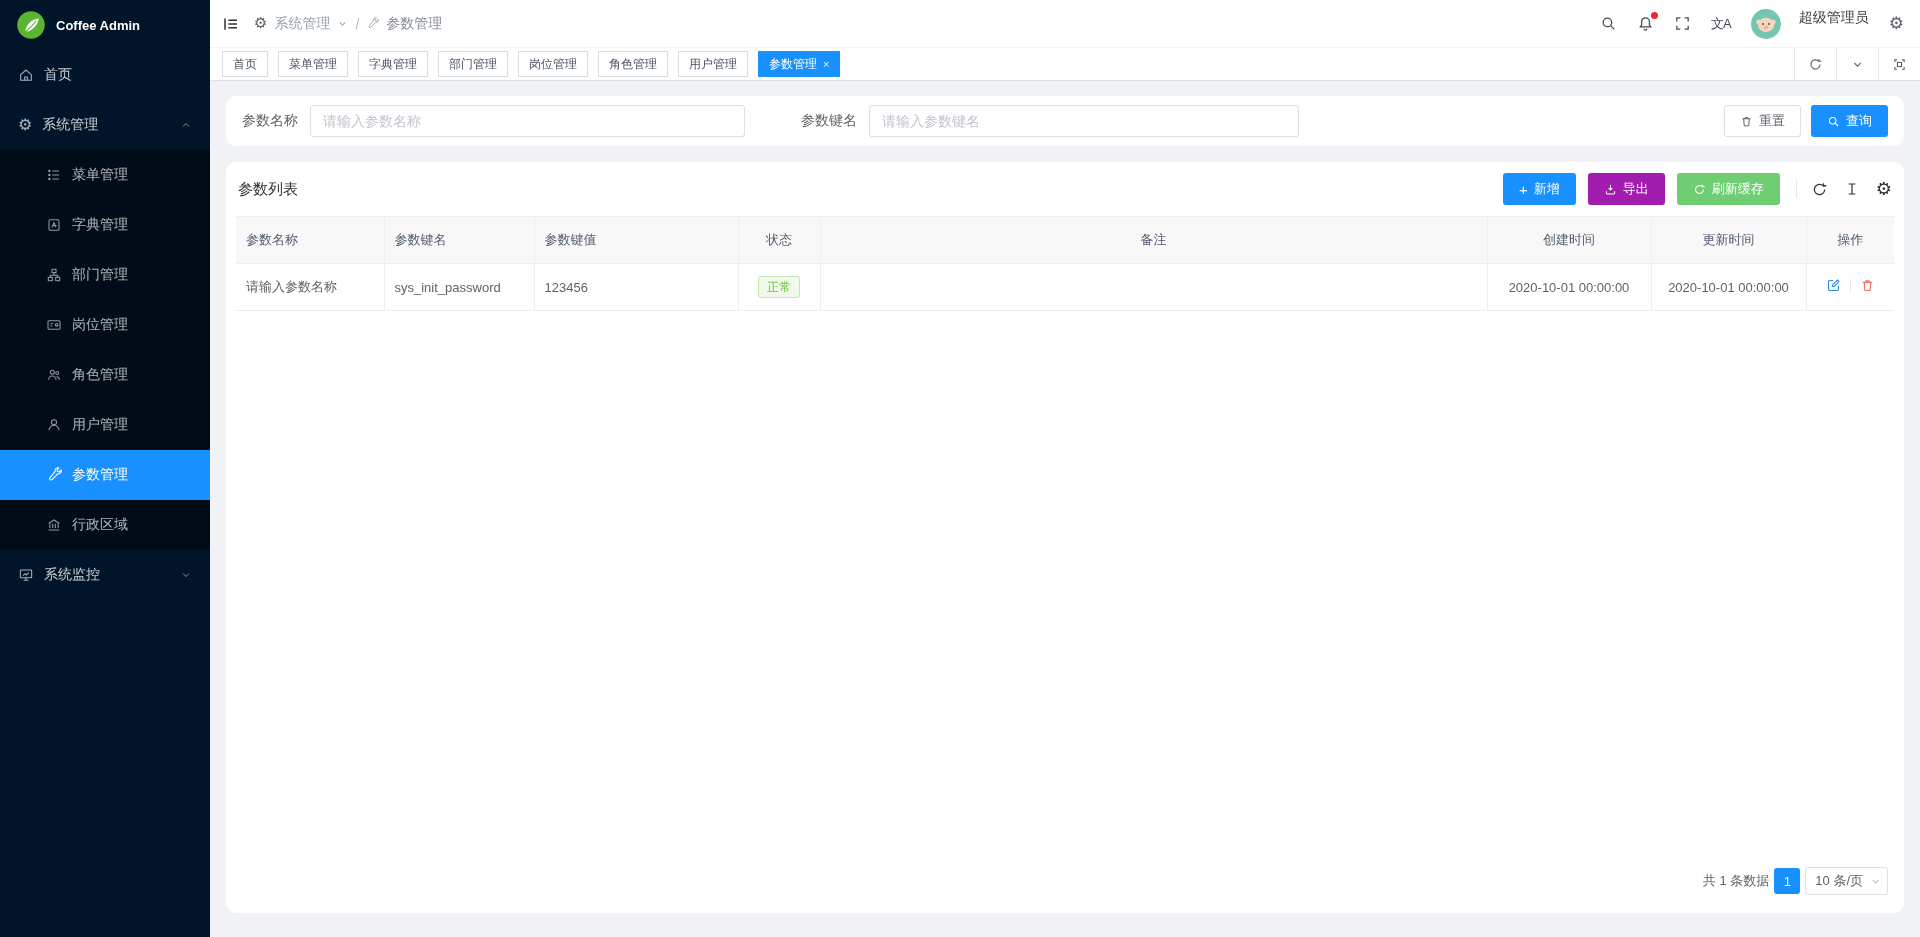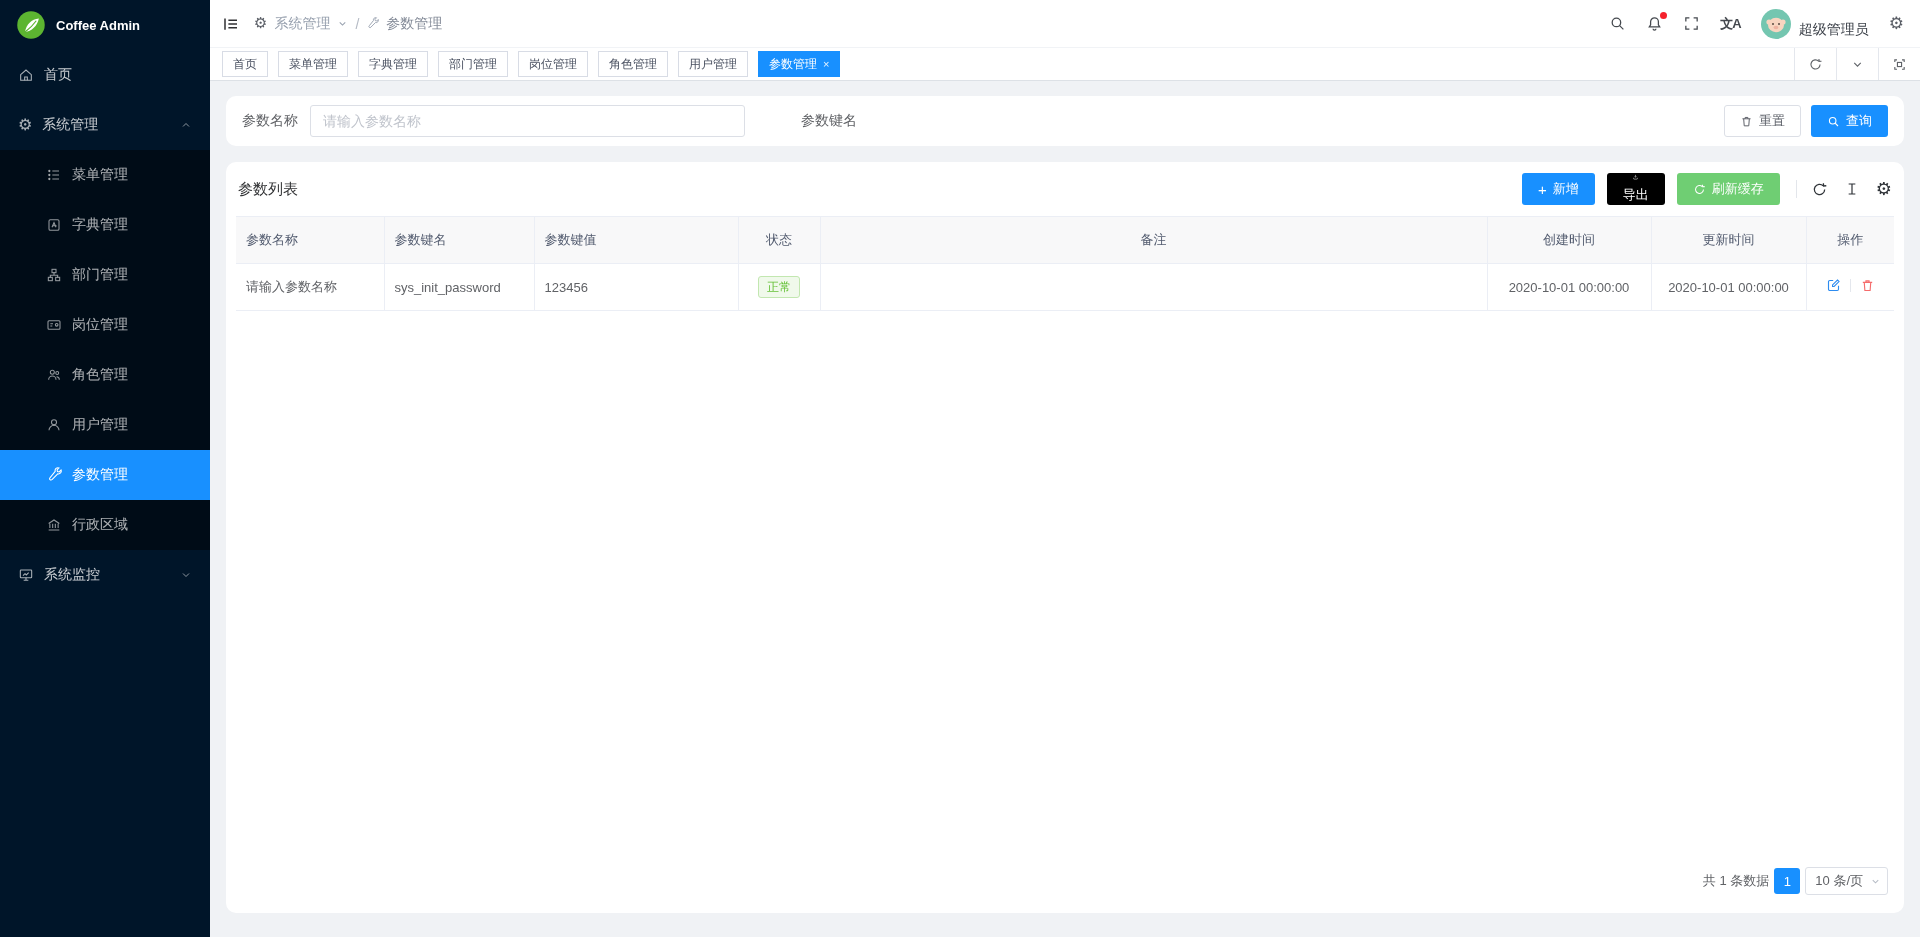--- a/index.html
+++ b/index.html
@@ -27,22 +27,22 @@
   .main { flex:1; display:flex; flex-direction:column; min-width:0; }
 
   .navbar { height:48px; background:#fff; display:flex; align-items:center; padding:0 16px 0 12px; flex-shrink:0; border-bottom:1px solid #f1f3f6; }
   .fold-btn { color:#303133; cursor:pointer; margin-right:14px; }
   .breadcrumb { display:flex; align-items:center; gap:7px; color:#97a0ae; font-size:14px; }
   .breadcrumb .bc-last { color:#848b98; }
   .breadcrumb .sep { color:#b4bac4; }
   .navbar-right { margin-left:auto; display:flex; align-items:center; gap:20px; color:#4d5360; }
   .nav-icon { cursor:pointer; position:relative; color:#45494f; }
   .badge-dot { position:absolute; top:-3px; right:-4px; width:7px; height:7px; border-radius:50%; background:#f5222d; }
-  .translate { font-size:13px; font-weight:bold; color:#45494f; cursor:pointer; letter-spacing:-1px; }
-  .user-box { display:flex; align-items:flex-end; gap:8px; cursor:pointer; }
+  .translate { font-size:13px; font-weight:normal; color:#45494f; cursor:pointer; letter-spacing:-1px; }
+  .user-box { display:flex; align-items:flex-start; gap:18px; cursor:pointer; }
   .username { color:#3c4149; font-size:14px; }
   .navbar .gear-glyph { font-size:17px; color:#5a5e66; cursor:pointer; }
 
   
   .tabsbar { height:33px; background:#fff; border-bottom:1px solid #dde1e6; display:flex; align-items:center; padding-left:12px; flex-shrink:0; }
   .tabs { display:flex; align-items:center; gap:10px; }
   .tab { height:26px; padding:0 10px; border:1px solid #d8dce5; background:#fff; color:#495060; font-size:12px; display:inline-flex; align-items:center; gap:6px; cursor:pointer; white-space:nowrap; }
   .tab.active { background:#1890ff; border-color:#1890ff; color:#fff; }
   .tab .tab-close { font-size:11px; opacity:.9; cursor:pointer; line-height:1; }
   .tabs-controls { margin-left:auto; display:flex; height:100%; }
@@ -55,21 +55,21 @@
   .filter-card { padding:9px 16px; display:flex; align-items:center; flex-shrink:0; }
   .f-label { color:#606266; margin-right:12px; white-space:nowrap; }
   .f-input { width:435px; height:32px; border:1px solid #dcdfe6; border-radius:3px; padding:0 12px; font-size:14px; color:#606266; outline:none; font-family:inherit; }
   .f-input::placeholder { color:#c0c4cc; }
   .f-group2 { margin-left:56px; display:flex; align-items:center; }
   .f-group2 .f-input { width:430px; }
   .f-buttons { margin-left:auto; display:flex; align-items:center; gap:10px; }
   .btn { height:32px; padding:0 15px; border-radius:3px; font-size:13px; display:inline-flex; align-items:center; gap:6px; cursor:pointer; border:1px solid transparent; white-space:nowrap; font-family:inherit; }
   .btn-plain { background:#fff; border-color:#dcdfe6; color:#5a5e66; }
   .btn-primary { background:#1890ff; color:#fff; }
-  .btn-warning { background:#000000; color:#fff;flex-direction:column; }
+  .btn-warning { background:#a21caf; color:#fff; }
   .btn-success { background:#6fce73; color:#fff; }
 
   .table-card { margin-top:16px; margin-bottom:24px; flex:1; display:flex; flex-direction:column; padding:0 10px; min-height:0; }
   .card-head { height:54px; display:flex; align-items:center; padding:8px 2px; flex-shrink:0; }
   .panel-title { font-size:15px; color:#303133; }
   .head-actions { margin-left:auto; display:flex; align-items:center; gap:12px; }
   .head-tools { display:flex; align-items:center; gap:16px; margin-left:4px; padding-left:14px; border-left:1px solid #e3e6eb; color:#2f3338; }
   .tool-icon { cursor:pointer; }
   .head-tools .gear-glyph { font-size:18px; }
   .plus-glyph { font-size:15px; line-height:1; }
@@ -302,20 +302,21 @@
     </div>
   </div>
 
   <div class="content">
 
     <div class="card filter-card">
       <span class="f-label">参数名称</span>
       <input class="f-input" placeholder="请输入参数名称" style="">
       <span class="f-group2">
         <span class="f-label">参数键名</span>
+        <input class="f-input" placeholder="请输入参数键名" style="">
       </span>
       <span class="f-buttons">
         <button class="btn btn-plain">
           <svg width="13" height="13" viewBox="0 0 24 24" fill="none" stroke="currentColor" stroke-width="1.8">
               <path d="M4.5 7h15 M9.5 7V4.5h5V7 M6.8 7l1 13h8.4l1-13"></path>
             </svg>
           <span>重置</span>
         </button>
         <button class="btn btn-primary">
           <svg width="13" height="13" viewBox="0 0 24 24" fill="none" stroke="currentColor" stroke-width="2">

